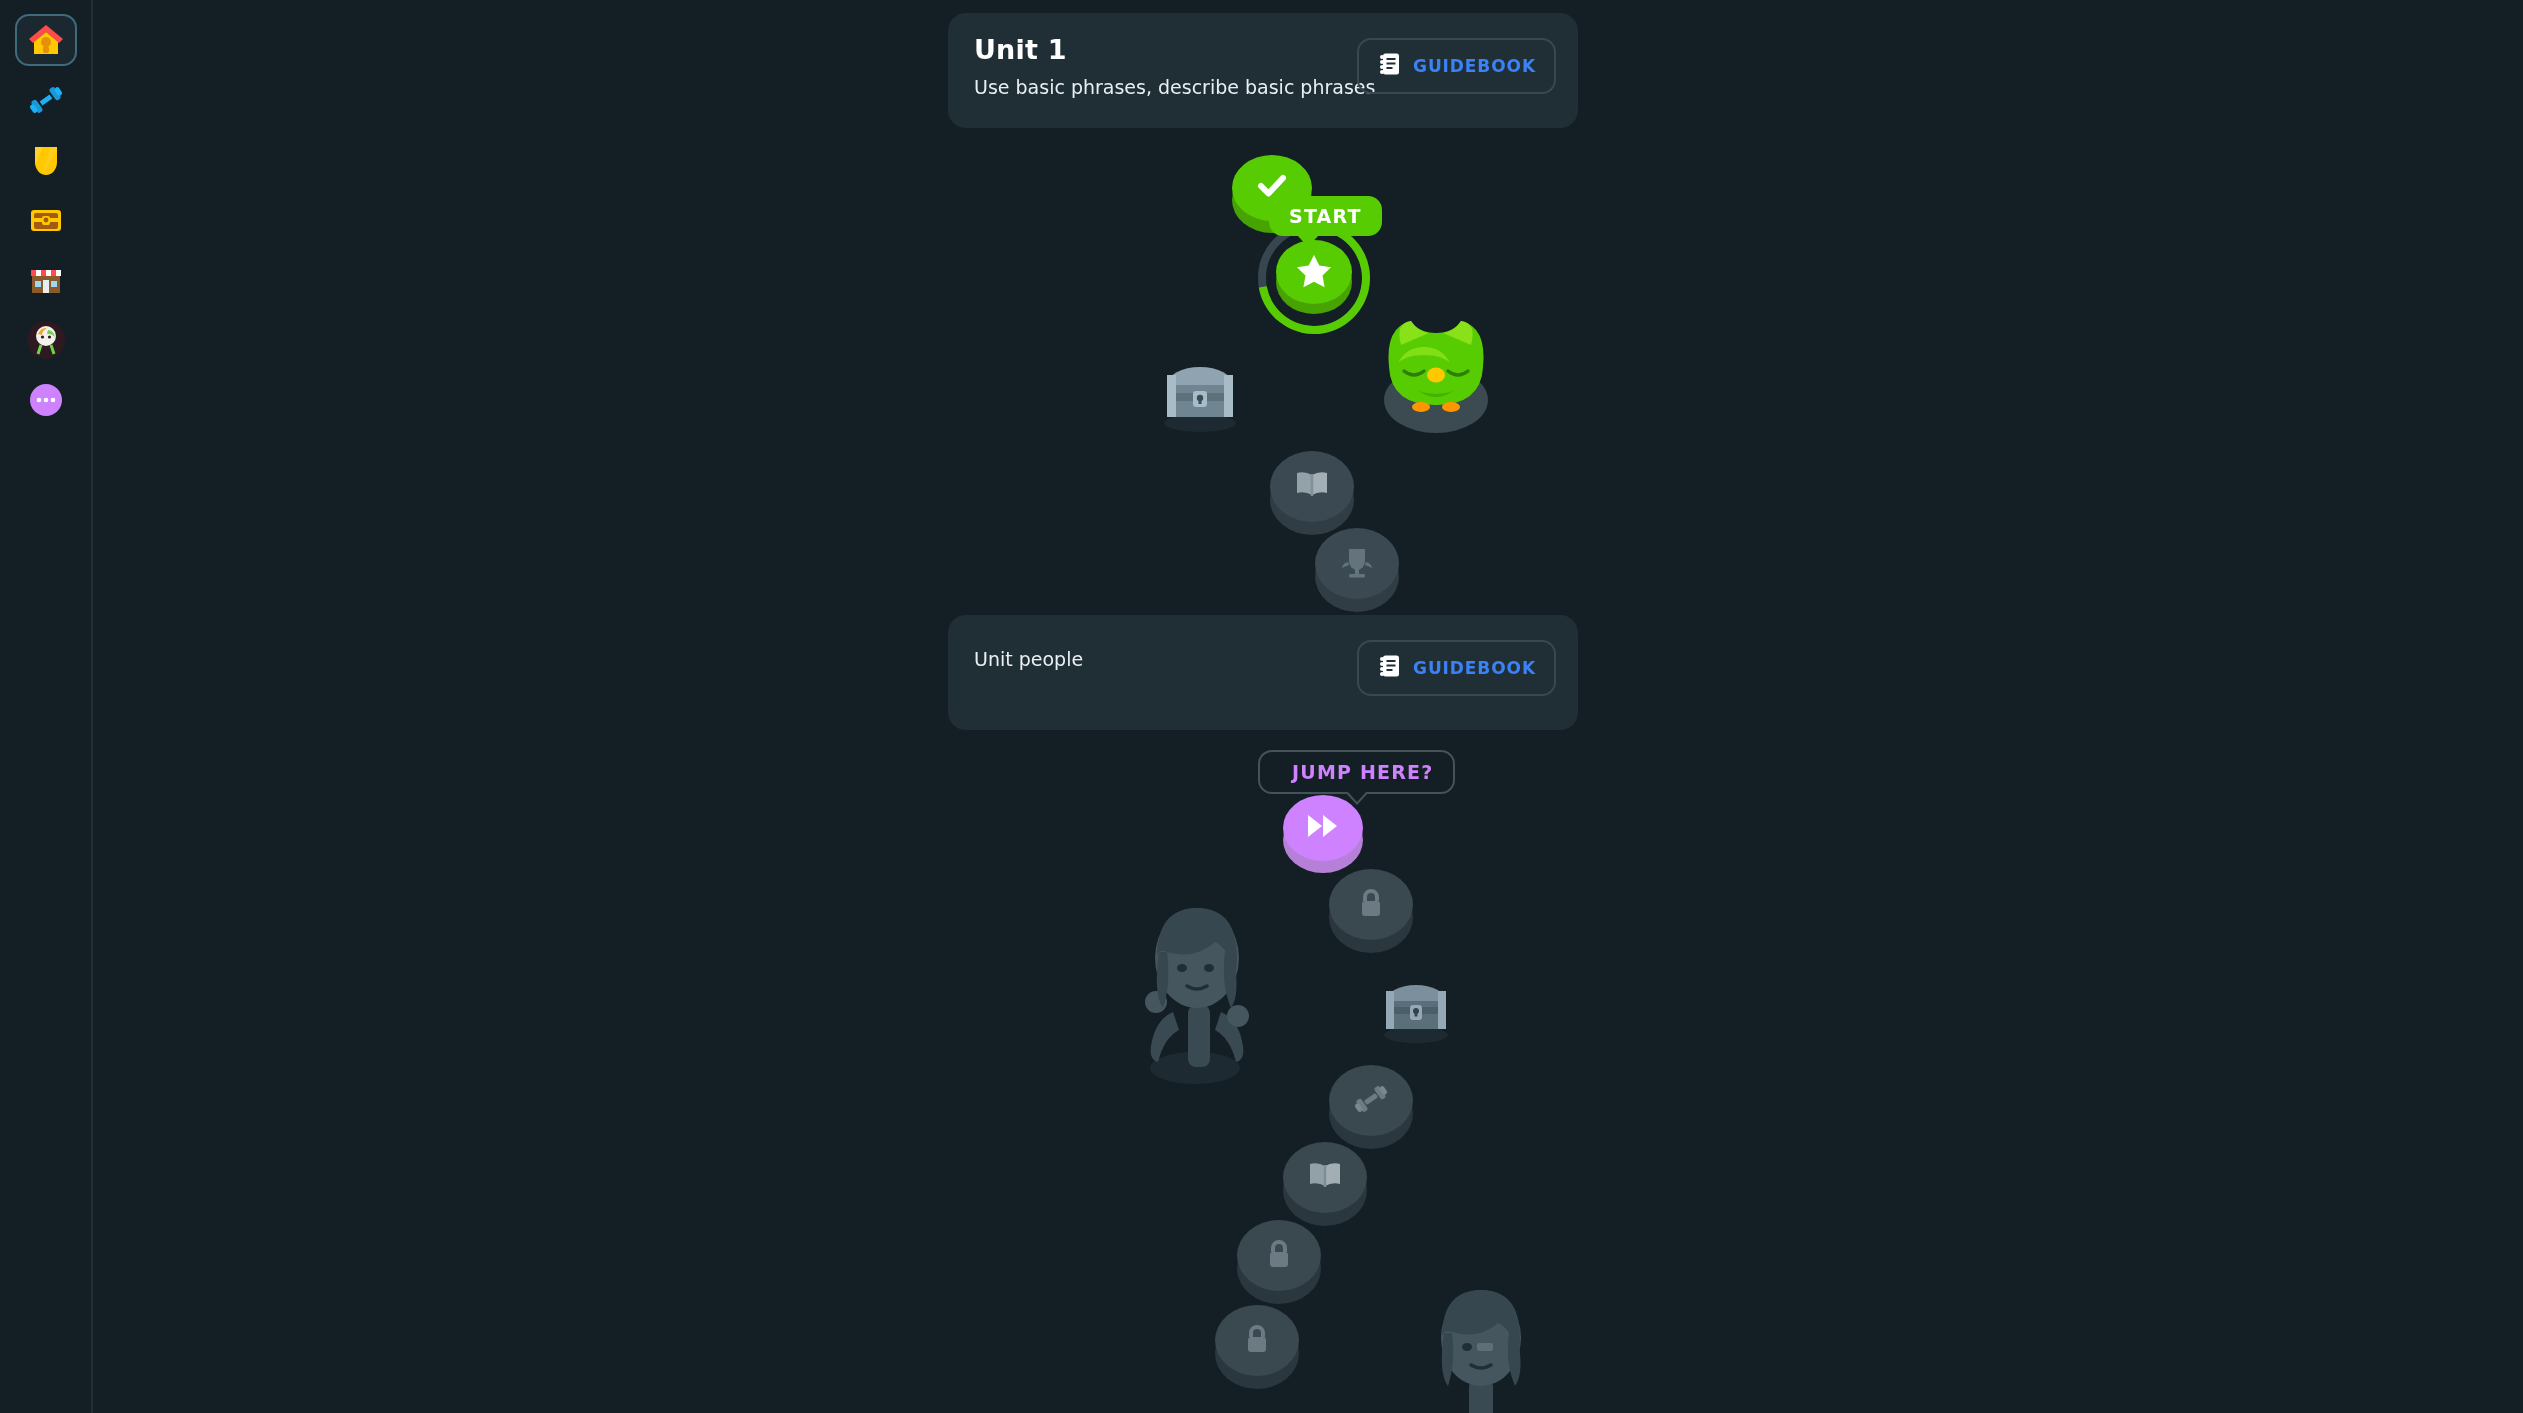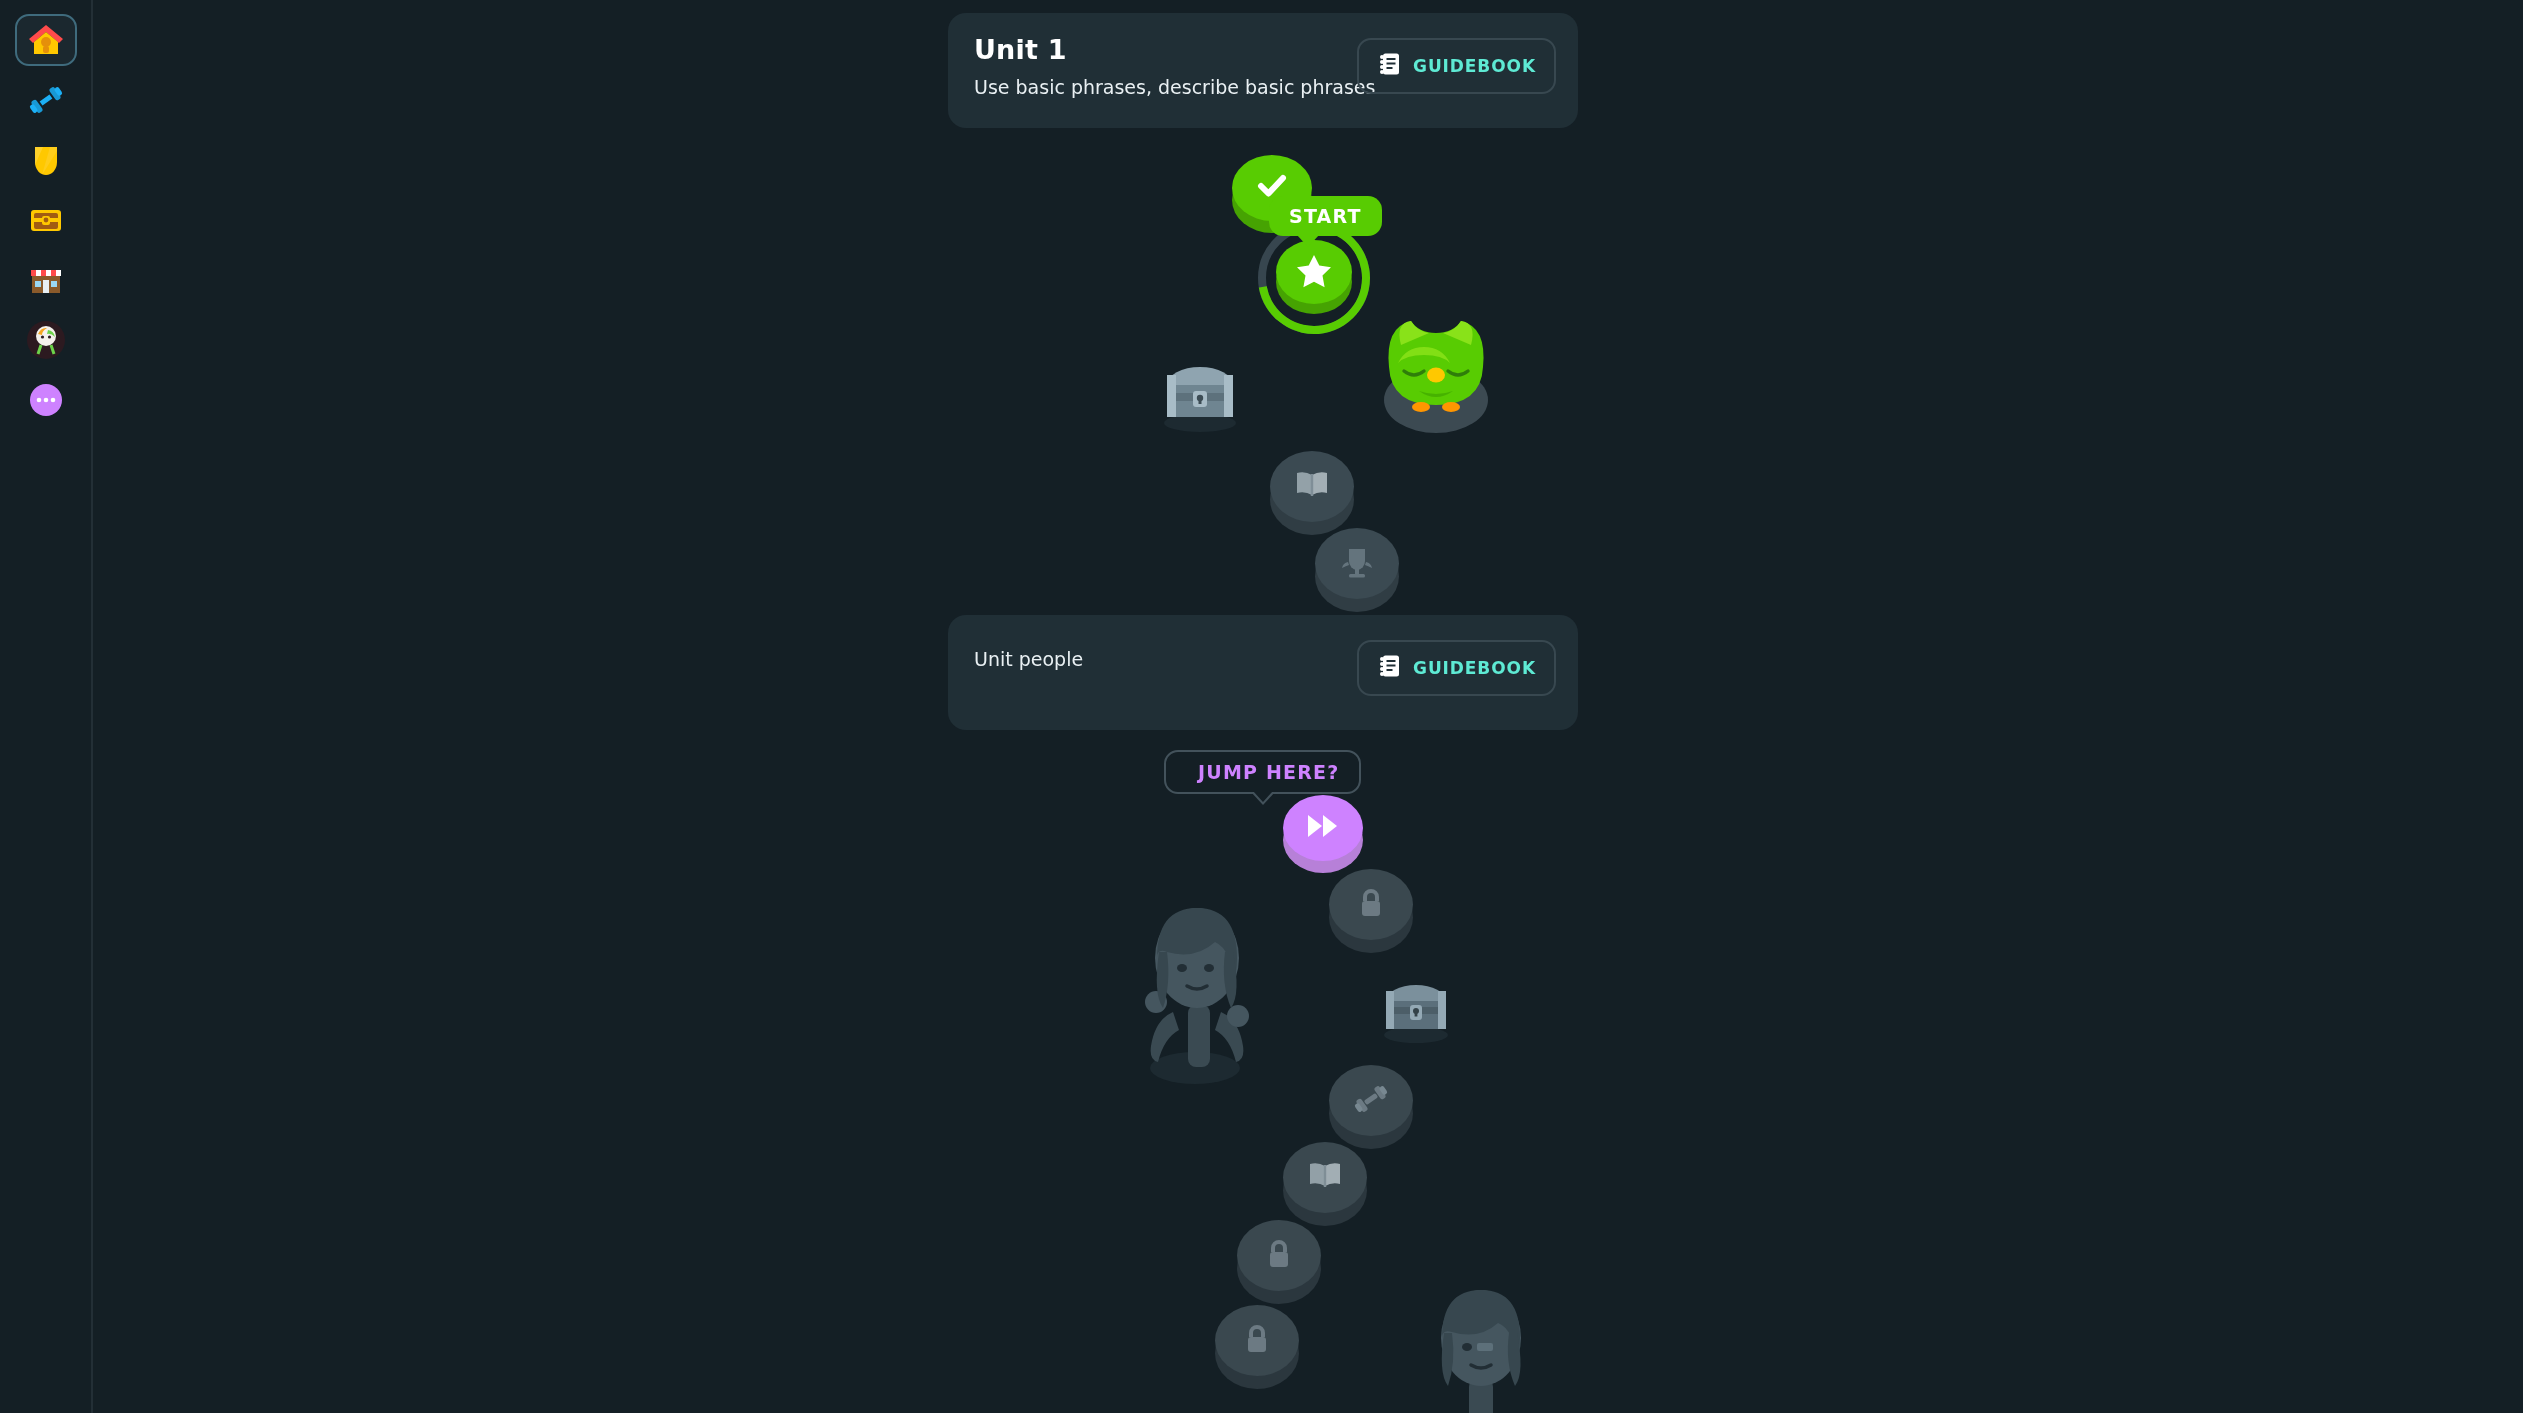--- a/index.html
+++ b/index.html
@@ -56,21 +56,21 @@
   .guidebook-btn {
     position: absolute; right: 22px; top: 25px;
     height: 56px; min-width: 152px;
     border: 2px solid #384850; border-radius: 14px;
     background: transparent;
     display: flex; align-items: center; justify-content: center; gap: 10px;
     padding: 0 18px;
     cursor: pointer;
   }
   .guidebook-label {
-    font-size: 17px; font-weight: bold; color: #5eead4;
+    font-size: 17px; font-weight: bold; color: #3b82f6;
     letter-spacing: .9px;
   }
 
   
   .node {
     position: absolute;
     width: 84px; height: 84px;
     cursor: pointer;
   }
   .node .disc-shadow {
@@ -397,21 +397,21 @@
             <circle cx="5" cy="6" r="2" fill="#ffffff"></circle>
             <circle cx="5" cy="11" r="2" fill="#ffffff"></circle>
             <circle cx="5" cy="16" r="2" fill="#ffffff"></circle>
             <circle cx="5" cy="21" r="2" fill="#ffffff"></circle>
           </svg>
         </span>
         <span class="guidebook-label">GUIDEBOOK</span>
       </div>
     </div>
 
-    <div class="bubble-jump" style="left:1071px; top:750px;padding-left:32px;">
+    <div class="bubble-jump" style="left:1165px; top:750px;padding-left:32px;">
       <span class="btxt">JUMP HERE?</span>
     </div>
 
     <div class="node-jump" style="left:1190px; top:795px;">
       <div class="pd-shadow"></div>
       <div class="pd-top">
         <span>
           <svg width="36" height="30" viewBox="0 0 36 30">
             <path d="M3 4 L17 15 L3 26 Z" fill="#ffffff"></path>
             <path d="M18 4 L32 15 L18 26 Z" fill="#ffffff"></path>

